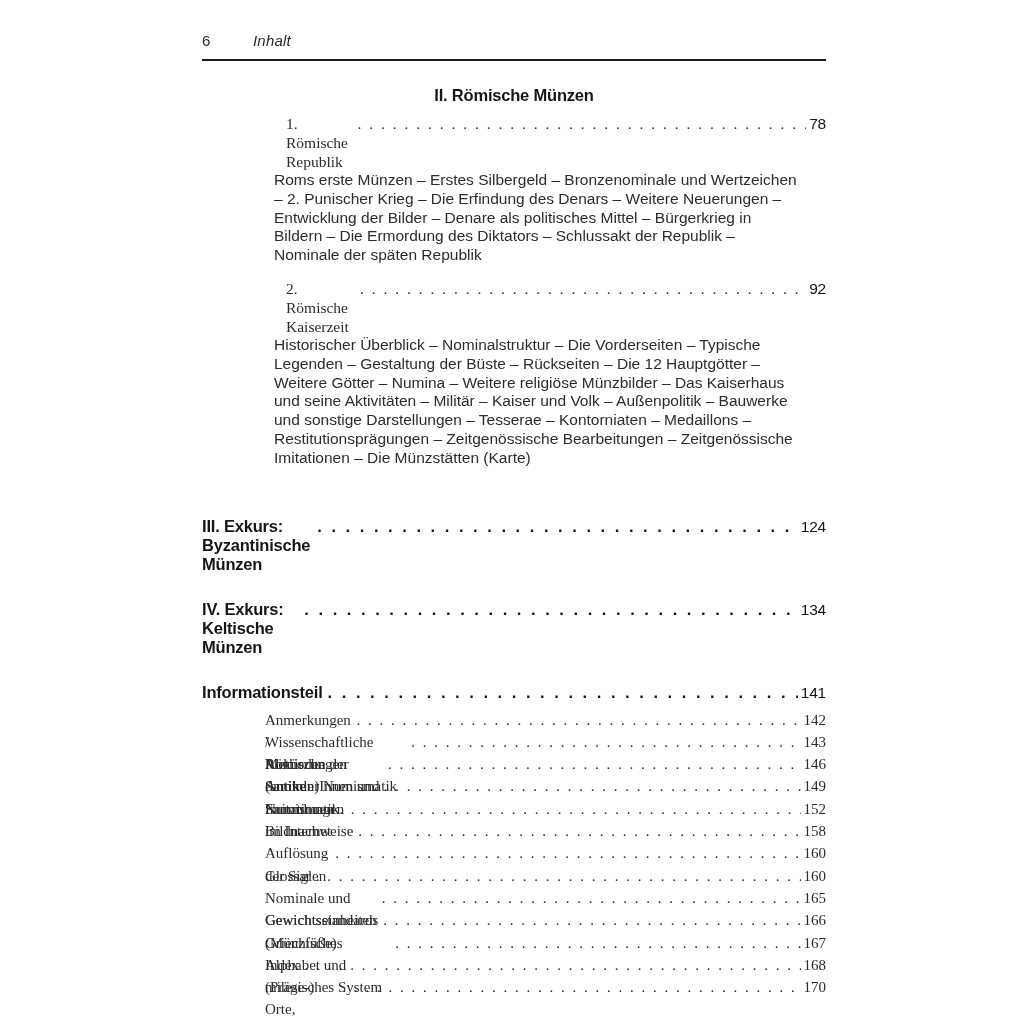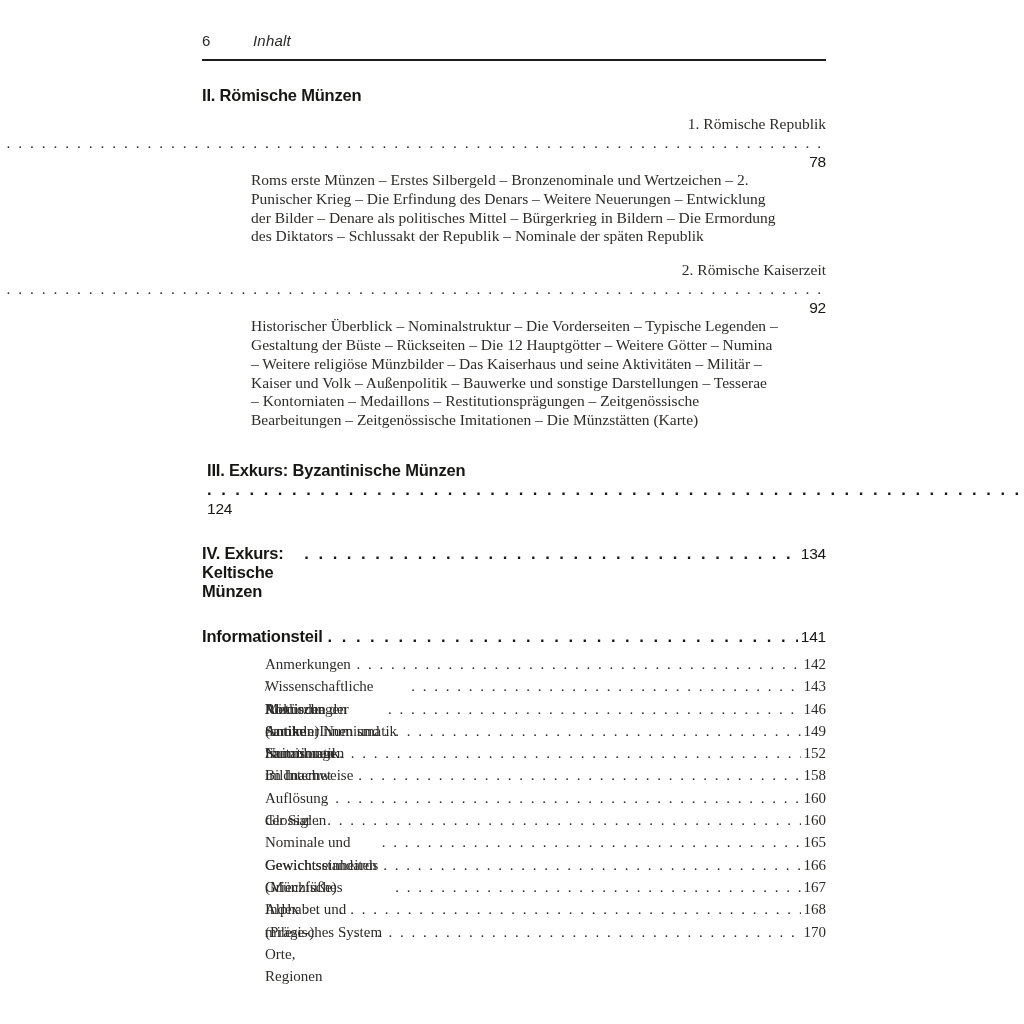--- a/index.html
+++ b/index.html
@@ -47,35 +47,35 @@
   
   .chapter-heading-row {
     display: flex;
     align-items: baseline;
     font-family: "Liberation Sans", sans-serif;
     font-weight: bold;
     font-size: 16.5px;
     letter-spacing: -0.2px;
     color: #161614;
     line-height: 19px;
+    justify-content: center;
   }
   .mt-first  { margin-top: 25px; }
-  .mt-big    { margin-top: 31px; flex-direction: column; }
+  .mt-big    { margin-top: 49px; }
   .mt-head   { margin-top: 26px; }
 
   
   .toc-entry-row {
     display: flex;
-    align-items: flex-end;
-    margin-left: 63px;
+    align-items: flex-start;
+    margin-left: 84px;
     font-family: "Liberation Serif", serif;
     font-size: 15.5px;
     color: #2e2c2a;
     line-height: 19px;
-    flex-direction: column;
   }
   .toc-entry-row.first { margin-top: 9px; }
   .toc-entry-row.second { margin-top: 14px; }
 
   
   .dots {
     flex: 1 1 auto;
     overflow: hidden;
     white-space: nowrap;
     margin: 0 3px 0 5px;
@@ -99,23 +99,23 @@
   .pn-serif {
     font-family: "Liberation Serif", serif;
     font-size: 15px;
     color: #2e2c2a;
     flex: 0 0 auto;
     text-align: right;
   }
 
   
   .toc-desc {
-    margin-left: 49px;
+    margin-left: 72px;
     width: 527px;
-    font-family: Liberation Serif, serif;
+    font-family: Liberation Sans, sans-serif;
     font-size: 15.5px;
     line-height: 18.8px;
     color: #2e2c2a;
     text-align: left;
   }
 
   
   .info-list {
     margin-top: 7px;
     margin-left: 63px;

